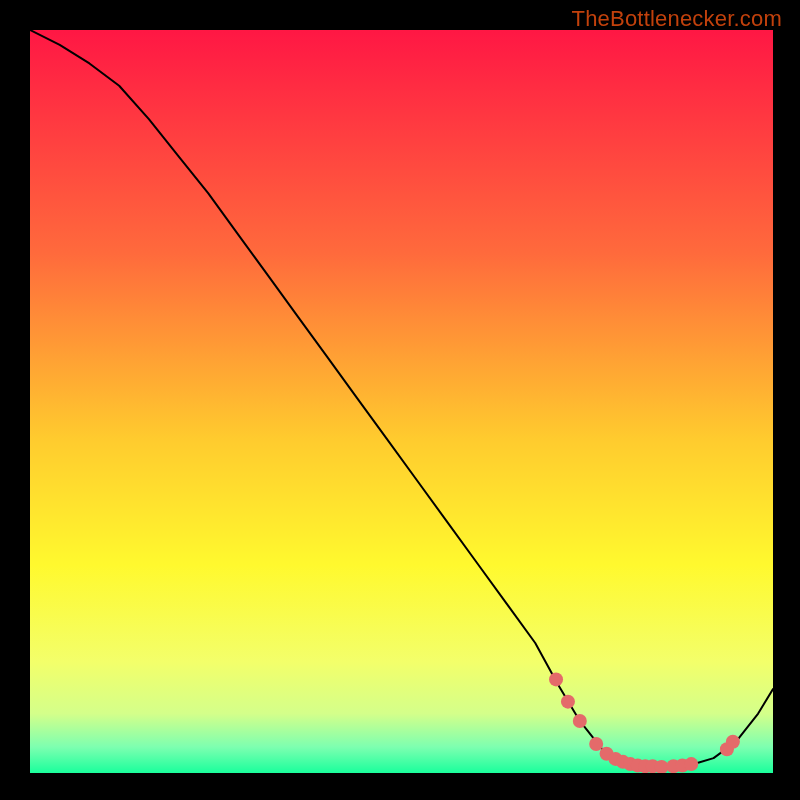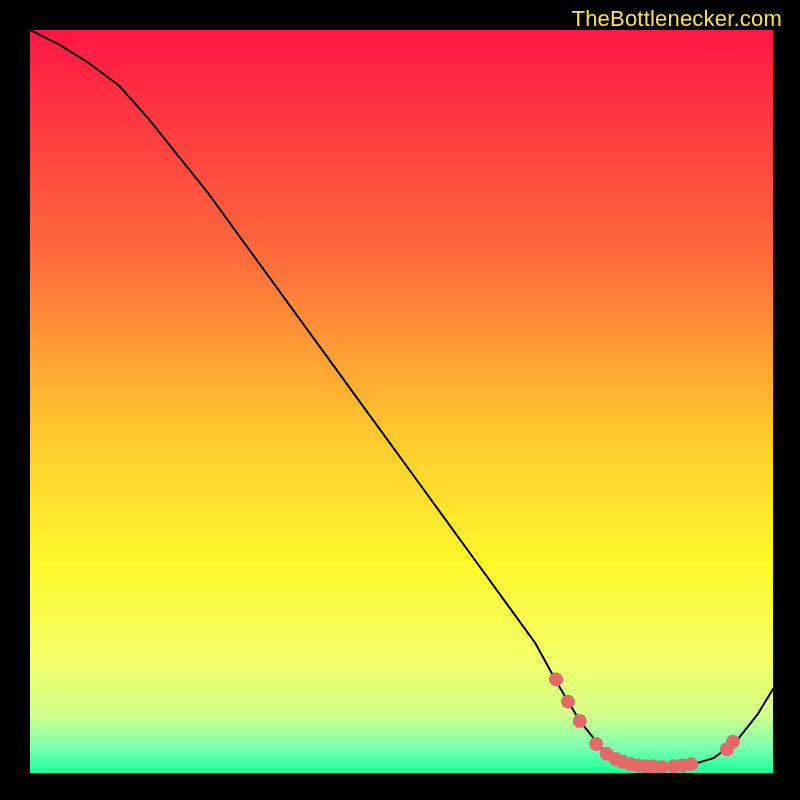--- a/index.html
+++ b/index.html
@@ -12,21 +12,21 @@
     font-family: Arial, sans-serif;
   }
   .wrap {
     position: absolute;
     inset: 0;
   }
   .attribution {
     position: absolute;
     top: 6px;
     right: 18px;
-    color: #fde047;
+    color: #c2410c;
     font-size: 22px;
     font-weight: 500;
     letter-spacing: 0.2px;
     text-align: right;
   }
   .plot-area {
     position: absolute;
     left: 30px;
     top: 30px;
     width: 743px;

